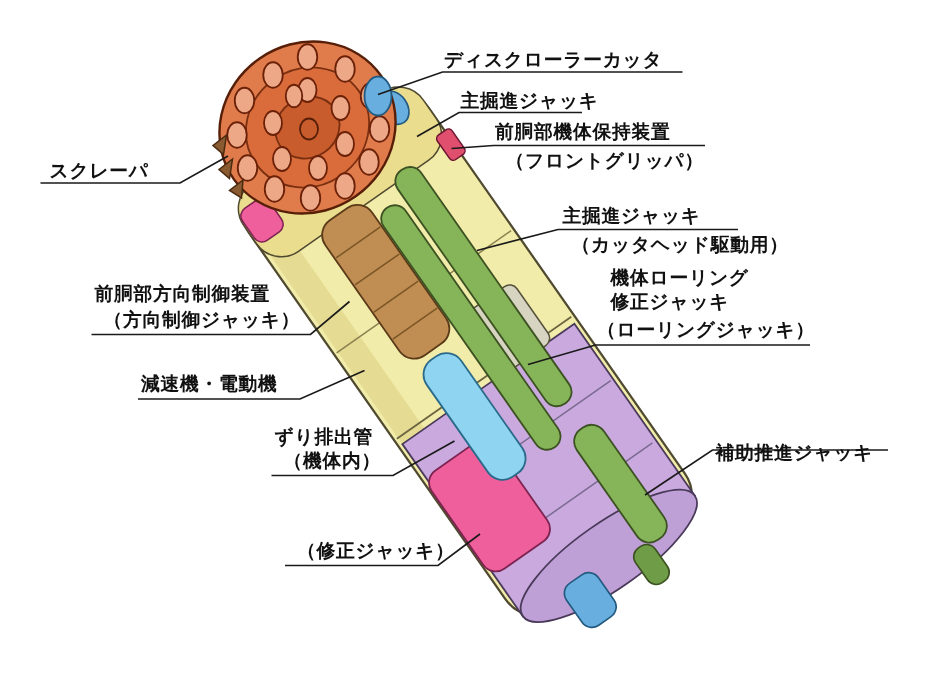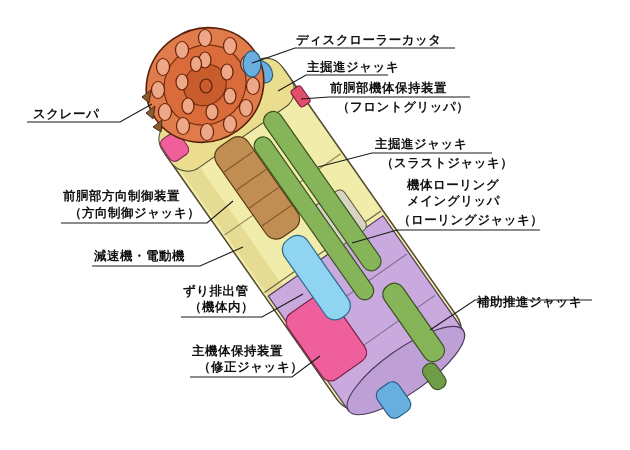--- a/index.html
+++ b/index.html
@@ -123,32 +123,31 @@
   <div class="label" style="left:296px;top:33px">ディスクローラーカッタ</div>
 
   <div class="label" style="left:307px;top:60px">主掘進ジャッキ</div>
 
   <div class="label" style="left:330px;top:81px">前胴部機体保持装置</div>
   <div class="label" style="left:337px;top:100px">（フロントグリッパ）</div>
 
   <div class="label" style="left:33px;top:107px">スクレーパ</div>
 
   <div class="label" style="left:375px;top:137px">主掘進ジャッキ</div>
-  <div class="label" style="left:381px;top:156px">（スラストジャッキ）</div>
+  <div class="label" style="left:381px;top:156px">（カッタヘッド駆動用）</div>
 
   <div class="label" style="left:407px;top:178px">機体ローリング</div>
-  <div class="label" style="left:407px;top:194px">メイングリッパ</div>
+  <div class="label" style="left:407px;top:194px">修正ジャッキ</div>
   <div class="label" style="left:398px;top:213px">（ローリングジャッキ）</div>
 
   <div class="label" style="left:69px;top:206px">（方向制御ジャッキ）</div>
   <div class="label" style="left:63px;top:189px">前胴部方向制御装置</div>
 
   <div class="label" style="left:94px;top:249px">減速機・電動機</div>
 
   <div class="label" style="left:183px;top:284px">ずり排出管</div>
   <div class="label" style="left:189px;top:300px">（機体内）</div>
 
   <div class="label" style="left:477px;top:295px">補助推進ジャッキ</div>
 
-  <div class="label" style="left:192px;top:344px">主機体保持装置</div>
   <div class="label" style="left:198px;top:360px">（修正ジャッキ）</div>
 
 </div>
 
 </body></html>

